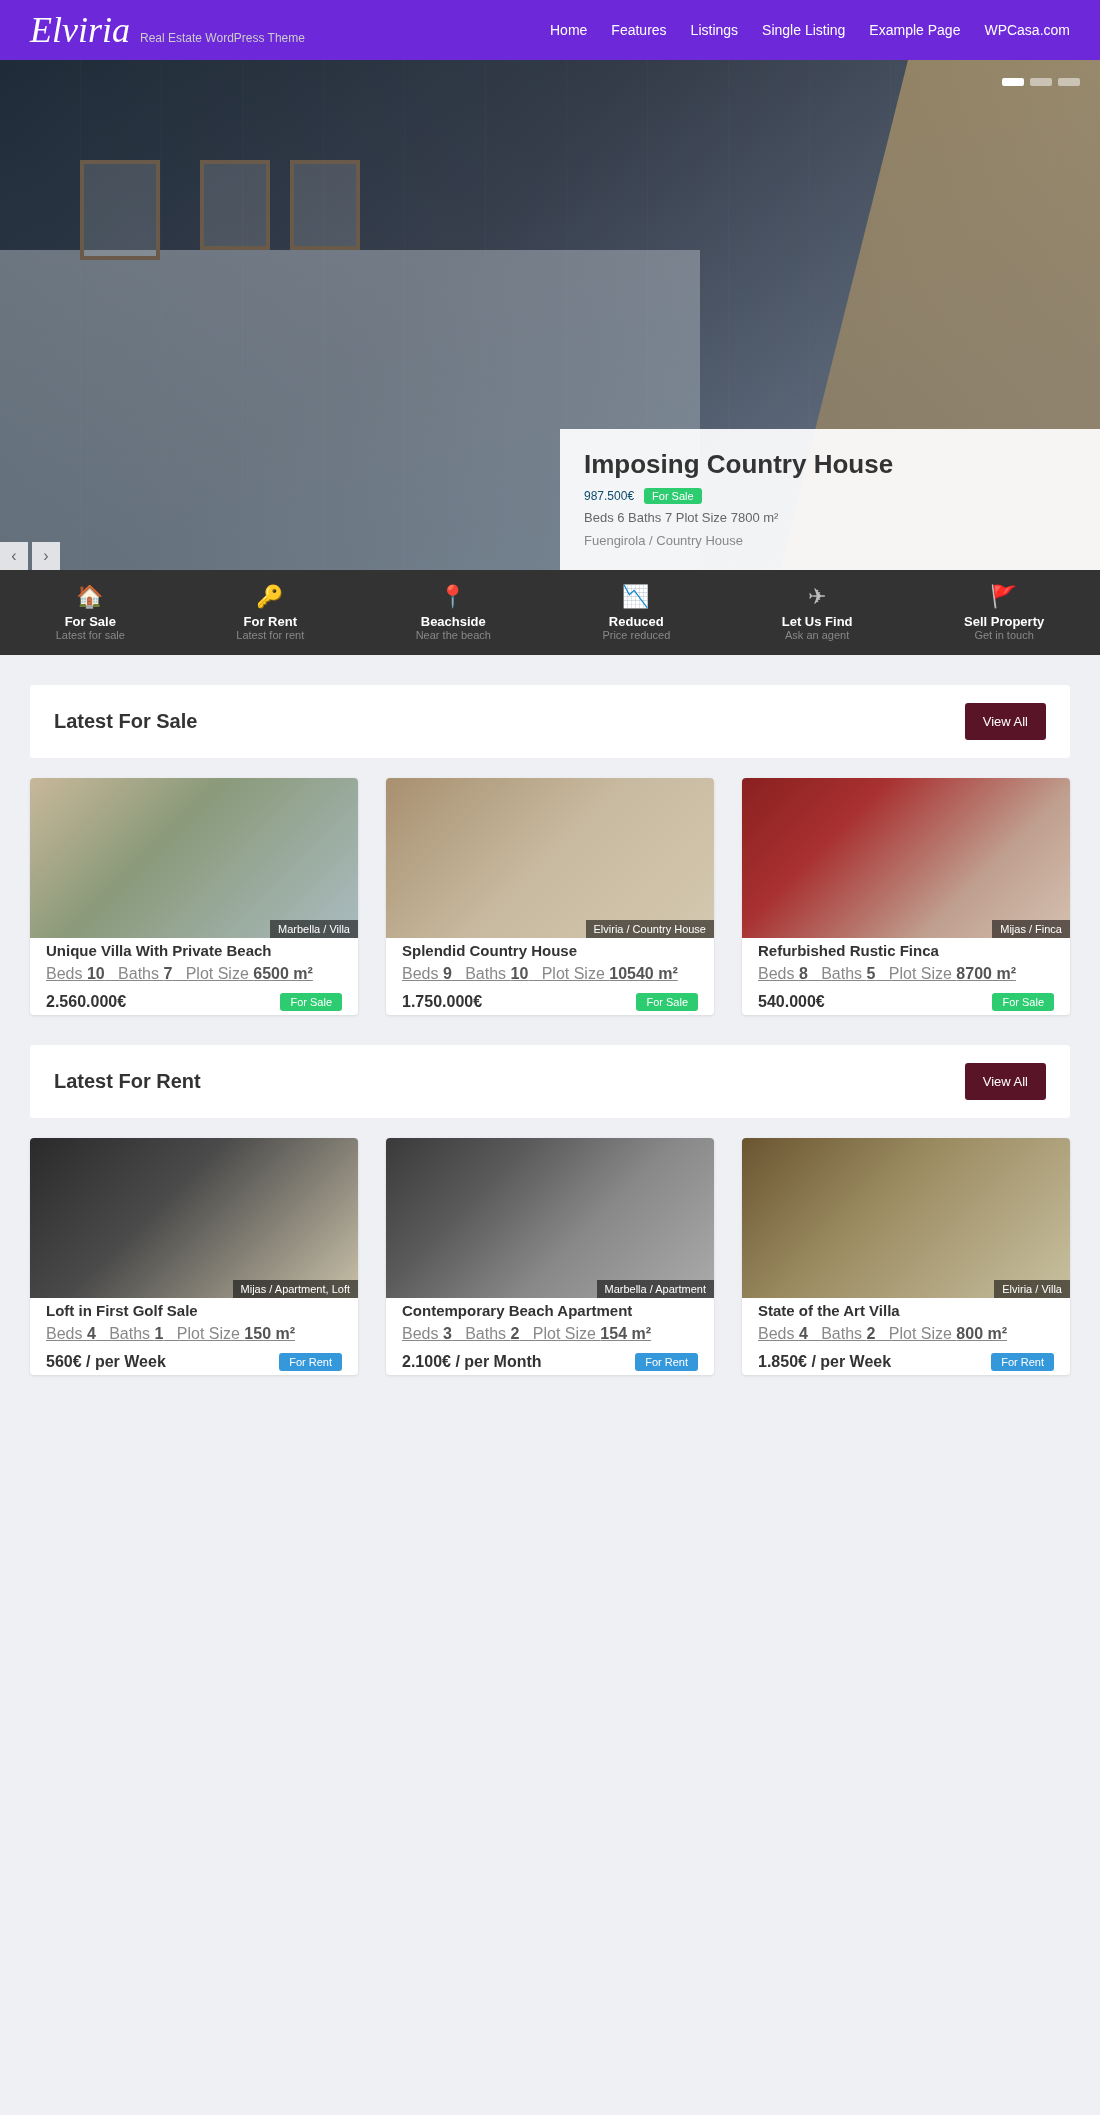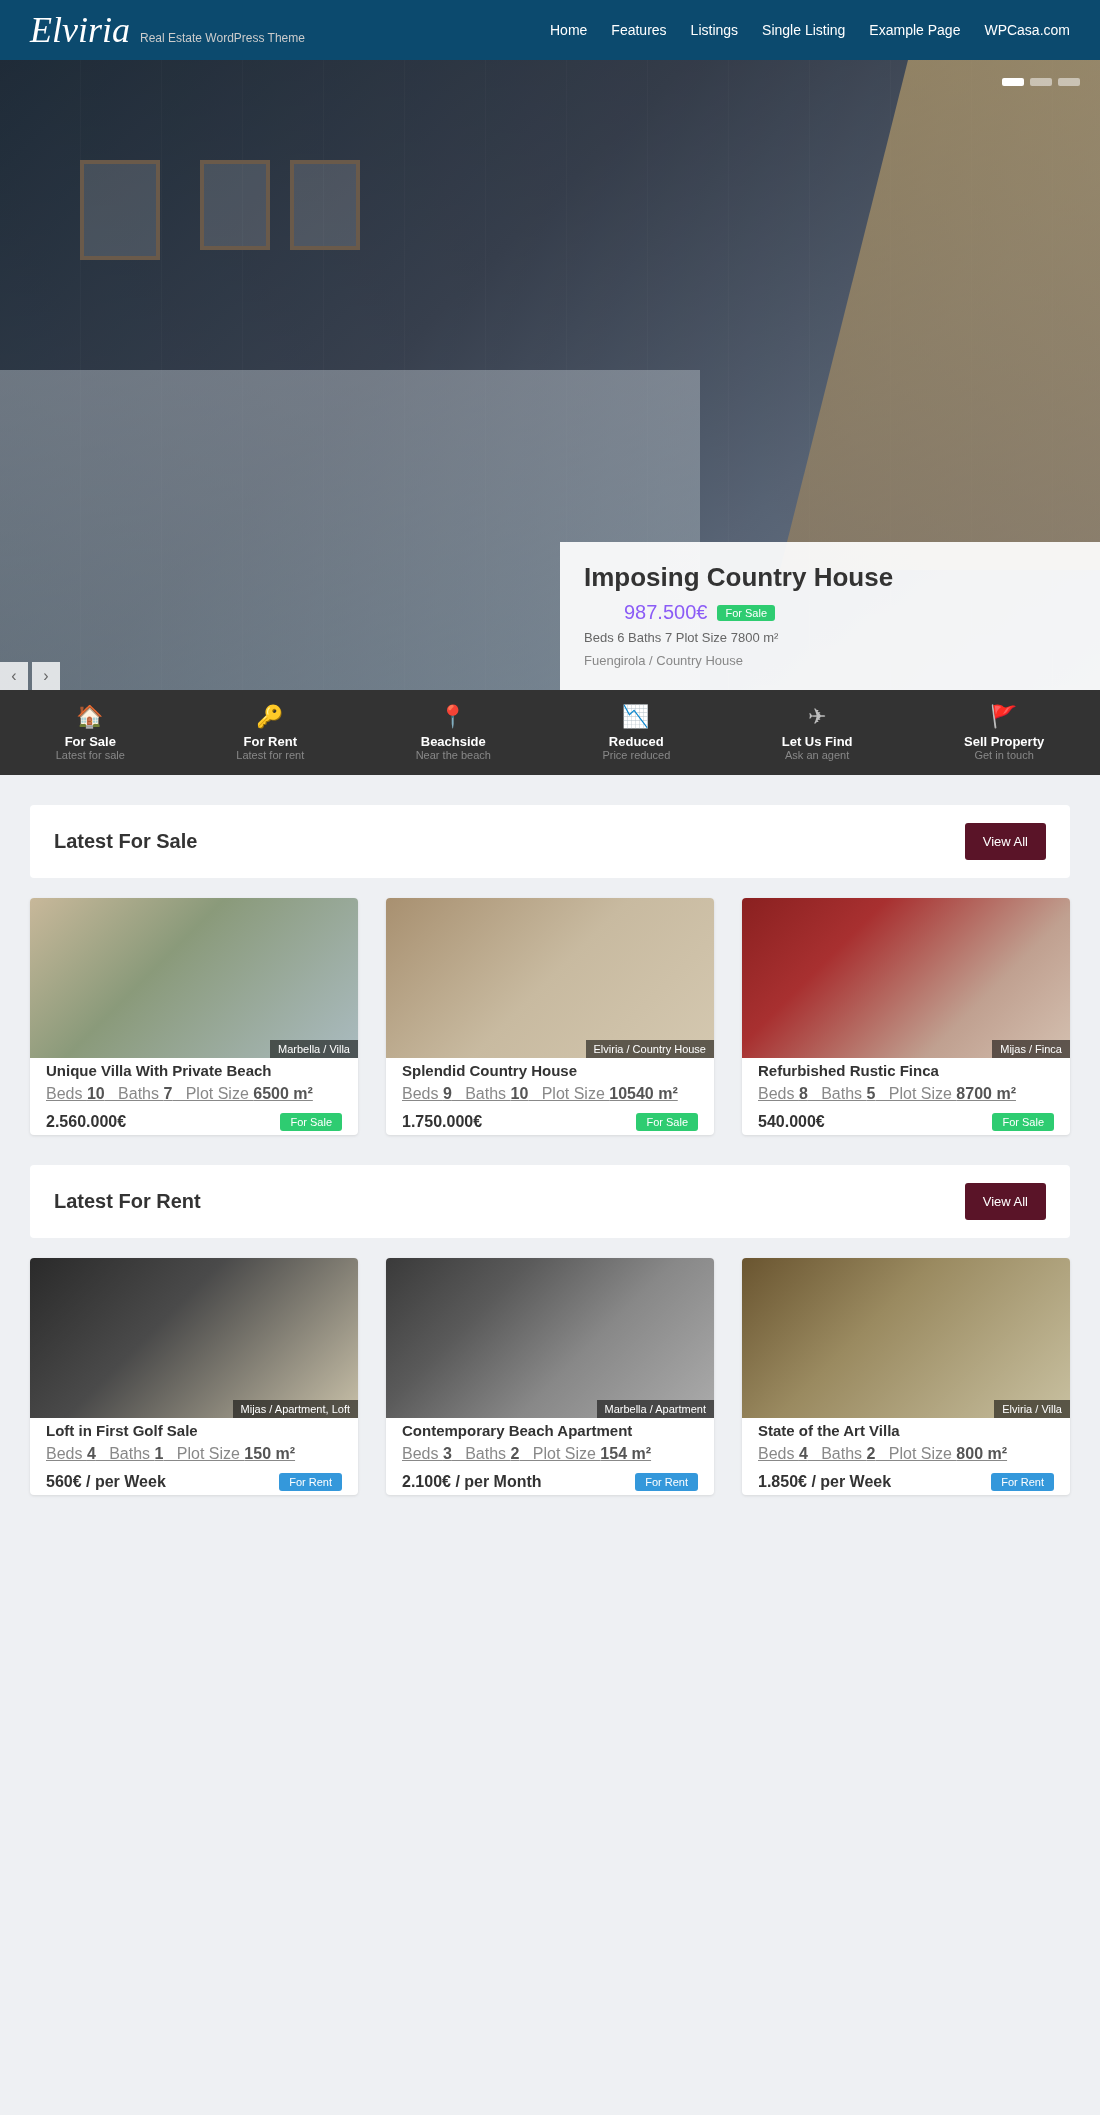--- a/index.html
+++ b/index.html
@@ -1,41 +1,41 @@
 <!DOCTYPE html>
 <html><head>
   <meta charset="utf-8">
   <style>
     * { margin: 0; padding: 0; box-sizing: border-box; }
     body { font-family: Arial, sans-serif; background: #eef0f3; width: 1100px; }
 
     
     header {
-      background: #0c4a6e;
+      background: #6d28d9;
       display: flex;
       align-items: center;
       padding: 10px 30px;
       height: 60px;
     }
     .logo-area { display: flex; align-items: baseline; gap: 10px; }
     .logo-text {
       font-family: Georgia, serif;
       font-style: italic;
       font-size: 36px;
       color: white;
     }
     .logo-sub { color: #ccc; font-size: 12px; }
     nav { margin-left: auto; display: flex; gap: 24px; }
     nav a { color: white; text-decoration: none; font-size: 14px; }
 
     
     .hero {
       position: relative;
       width: 1100px;
-      height: 630px;
+      height: 510px;
       background: linear-gradient(135deg, #2c3e50 0%, #4a5568 40%, #718096 70%, #8b9bb4 100%);
       overflow: hidden;
     }
     .hero-bg {
       width: 100%;
       height: 100%;
       background:
         linear-gradient(rgba(0,0,0,0.3), rgba(0,0,0,0.2)),
         repeating-linear-gradient(90deg, transparent, transparent 80px, rgba(255,255,255,0.03) 80px, rgba(255,255,255,0.03) 81px);
       position: absolute;
@@ -67,21 +67,21 @@
     
     .hero-info {
       position: absolute;
       right: 0; bottom: 0;
       width: 540px;
       background: rgba(255,255,255,0.92);
       padding: 20px 24px 22px;
     }
     .hero-title { font-size: 26px; font-weight: bold; color: #333; margin-bottom: 8px; }
     .hero-price-row { display: flex; align-items: center; gap: 10px; margin-bottom: 6px; }
-    .hero-price { font-size: 20px; color: #8b5cf6; margin-left: 40px; }
+    .hero-price { font-size: 12px; color: #0c4a6e; }
     .hero-badge {
       background: #2ecc71; color: white;
       font-size: 11px; padding: 2px 8px;
       border-radius: 3px;
     }
     .hero-details { font-size: 13px; color: #666; margin-bottom: 8px; }
     .hero-location { font-size: 13px; color: #888; }
 
     
     .slider-arrow {

